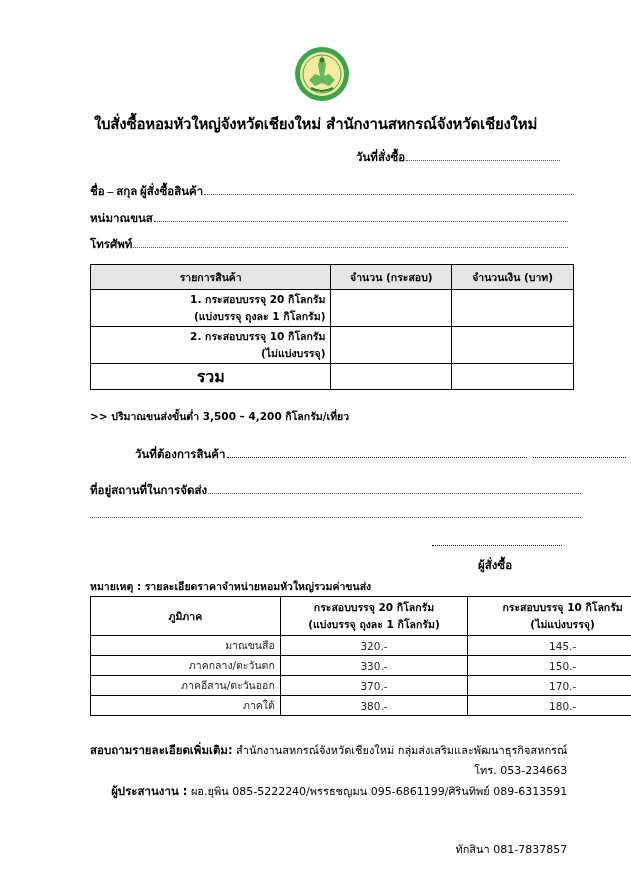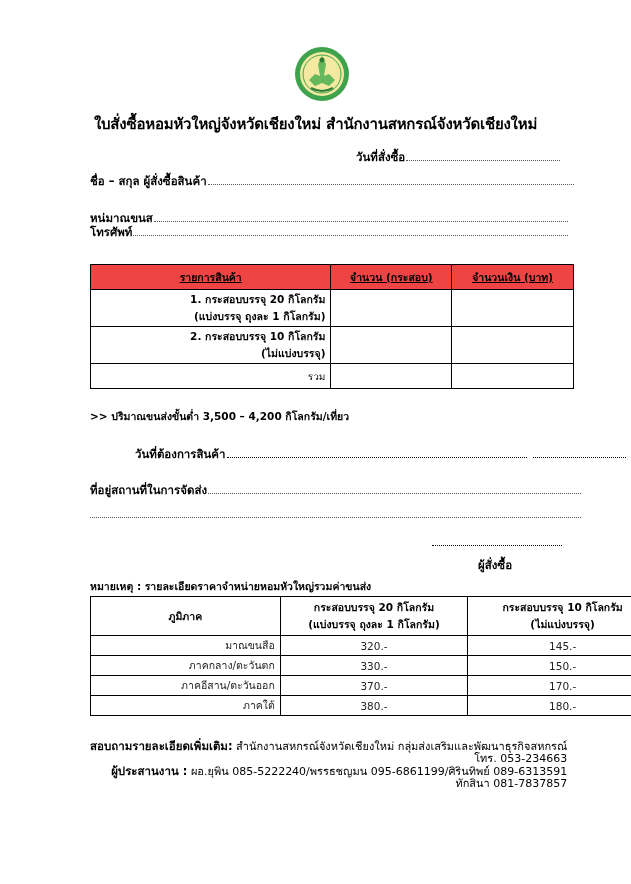--- a/index.html
+++ b/index.html
@@ -24,41 +24,41 @@
   }
   .dots-heavy { border-bottom: 1.5px dotted #000; }
   .field-row { position: absolute; left: 90px; white-space: nowrap; display: flex; align-items: baseline; }
   .field-row .dots { flex: 1; margin-left: 1px; }
 
   table { border-collapse: collapse; position: absolute; }
   td, th {
     border: 1px solid #000; font-size: 10.5px; padding: 0 5px; vertical-align: middle; text-align: right;
   }
   .order-table { left: 90px; top: 264px; width: 484px; }
-  .order-table th { background: #ef4444; height: 24px; font-weight: bold; text-align: center; text-decoration: underline; }
+  .order-table th { background: #e5e5e5; height: 24px; font-weight: bold; text-align: center; }
   .order-table td.item { font-weight: bold; height: 36px; line-height: 17px; }
-  .order-table td.total { font-weight: normal; height: 24px; font-size: 10px; }
+  .order-table td.total { font-weight: bold; text-align: center; height: 24px; font-size: 16px; }
   .indent { padding-left: 14px; display: block; }
 
   .note-line { left: 90px; top: 408px; font-size: 10.5px; font-weight: bold; white-space: nowrap; }
 
   .sign-dots { left: 432px; top: 545px; width: 130px; }
   .sign-label { left: 478px; top: 556px; font-size: 11.5px; font-weight: bold; }
 
   .remark { left: 90px; top: 578px; font-size: 10.5px; font-weight: bold; white-space: nowrap; }
 
   .price-table { left: 90px; top: 596px; width: 568px; }
   .price-table th { font-weight: bold; text-align: center; height: 38px; line-height: 17px; font-size: 10.5px; }
   .price-table td { height: 19px; font-size: 10.5px; color: #222; }
   .price-table td.num { text-align: center; }
 
-  .contact { left: 90px; top: 740px; font-size: 11px; line-height: 12px; white-space: nowrap; }
+  .contact { left: 90px; top: 740px; font-size: 11px; line-height: 20px; white-space: nowrap; }
   .contact b { font-size: 11.5px; }
   .contact .cont { padding-left: 170px; display: block; }
-  .contact .cont2 { padding-left: 80px; display: block; }
+  .contact .cont2 { padding-left: 80px; display: block; margin-top: 38px; }
 </style>
 </head>
 <body>
 
 <div class="abs logo">
   <svg width="58" height="56" viewBox="0 0 58 56">
     <circle cx="29" cy="28" r="27" fill="#3fa34d"></circle>
     <circle cx="29" cy="28" r="22" fill="#f3e9a0"></circle>
     <circle cx="29" cy="28" r="19" fill="none" stroke="#3fa34d" stroke-width="1"></circle>
     <path d="M29 10 L25 18 L27 30 L22 28 L16 34 L22 40 L29 37 L36 40 L42 34 L36 28 L31 30 L33 18 Z" fill="#4caf50" opacity="0.85"></path>
@@ -67,29 +67,29 @@
   </svg>
 </div>
 
 <div class="abs title">ใบสั่งซื้อหอมหัวใหญ่จังหวัดเชียงใหม่ สำนักงานสหกรณ์จังหวัดเชียงใหม่</div>
 
 <div class="field-row" style="left:356px; top:148px; width:204px;">
   <span class="label-b">วันที่สั่งซื้อ</span>
   <span class="dots"></span>
 </div>
 
-<div class="field-row" style="top:172px; width:484px;">
+<div class="field-row" style="top:182px; width:484px;font-family:Liberation Serif, serif;">
   <span class="label-b">ชื่อ – สกุล ผู้สั่งซื้อสินค้า</span>
   <span class="dots"></span>
 </div>
 <div class="field-row" style="top:209px; width:478px;">
   <span class="label-b">หน่มาณขนส</span>
   <span class="dots"></span>
 </div>
-<div class="field-row" style="top:223px; width:478px;">
+<div class="field-row" style="top:235px; width:478px;">
   <span class="label-b">โทรศัพท์</span>
   <span class="dots"></span>
 </div>
 
 <table class="order-table">
   <colgroup>
       <col style="width:241px">
       <col style="width:121px">
       <col style="width:122px">
     </colgroup>

